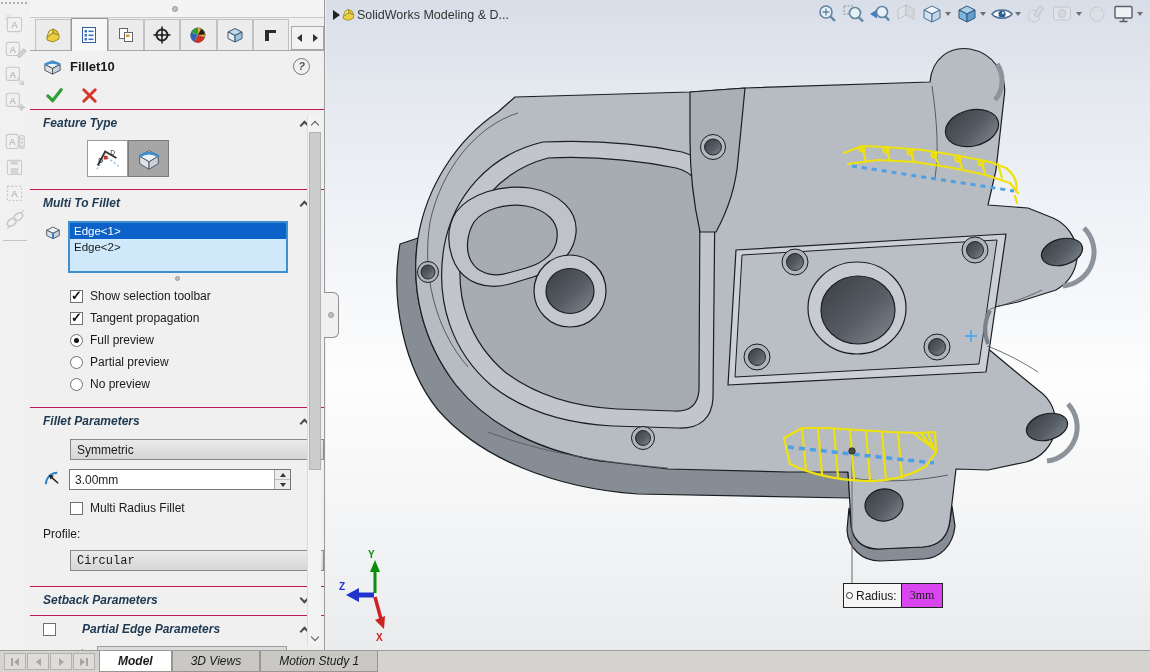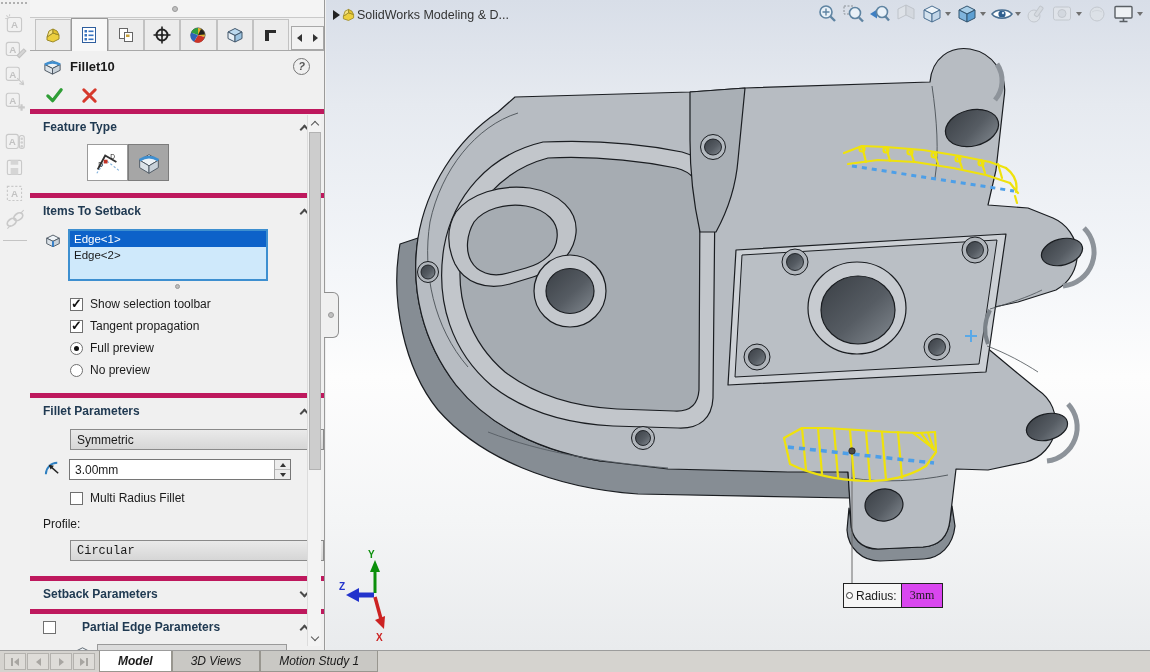--- a/index.html
+++ b/index.html
@@ -33,36 +33,36 @@
 
   .pm-head { height:30px; display:flex; align-items:center; padding-left:12px; }
   .pm-head svg { width:21px; height:21px; }
   .pm-title { font-size:13px; font-weight:bold; margin-left:7px; }
   .help { margin-left:auto; margin-right:14px; width:17px; height:17px; border:1.5px solid #767676; border-radius:50%;
           display:flex; align-items:center; justify-content:center; font-weight:bold; font-size:11px; color:#555; }
 
   .pm-ok { height:28px; display:flex; align-items:center; gap:16px; padding-left:15px; }
   .pm-ok svg { width:19px; height:19px; cursor:pointer; }
 
-  .sec-hdr { border-top:5px solid #be185d; padding:6px 10px 4px 13px; font-weight:bold; font-size:12px;
-             color:#203a52; position:relative; }
+  .sec-hdr { border-top:1px solid #be185d; padding:6px 10px 4px 13px; font-weight:bold; font-size:12px;
+             color:#203a52; position:relative;font-style:italic; }
   .chev { position:absolute; right:16px; top:10px; width:7px; height:7px;
           border-right:2px solid #4a4a4a; border-bottom:2px solid #4a4a4a; }
   .chev.up { transform:rotate(225deg); top:12px; }
   .chev.dn { transform:rotate(45deg); top:8px; }
 
   .ft-btns { display:flex; margin:6px 0 12px 57px; }
   .ft-btn { width:41px; height:37px; border:1px solid #9a9a9a; background:#fff;
             display:flex; align-items:center; justify-content:center; }
   .ft-btn.sel { background:#a6a6a6; border-color:#7c7c7c; }
   .ft-btn svg { width:32px; height:28px; }
 
   .lb-row { display:flex; margin:7px 0 0 14px; gap:6px; }
   .lb-row > svg { width:18px; height:18px; margin-top:2px; }
-  .lb { width:200px; height:52px; background:#cfe9fb; border:2px solid #3d8fd0; font-size:11.5px; overflow:hidden; }
+  .lb { width:220px; height:52px; background:#cfe9fb; border:2px solid #3d8fd0; font-size:11.5px; overflow:hidden; }
   .li { height:16px; line-height:16px; padding-left:4px; cursor:default; }
   .li.sel { background:#0d62c9; color:#fff; }
   .lb-dot { width:5px; height:5px; border-radius:50%; background:#bdbdbd; border:1px solid #9a9a9a; margin:3px 0 0 145px; }
 
   .row { display:flex; align-items:center; gap:7px; margin:8px 0 0 40px; font-size:12px; }
   .chk { width:13px; height:13px; border:1px solid #707070; background:#fff; position:relative; flex:none; }
   .chk.on::after { content:"\2713"; position:absolute; left:0px; top:-3px; font-size:13px; font-weight:bold; color:#111; }
   .rad { width:13px; height:13px; border:1px solid #707070; border-radius:50%; background:#fff; position:relative; flex:none; }
   .rad.on::after { content:""; position:absolute; left:3px; top:3px; width:5px; height:5px; border-radius:50%; background:#111; }
 
@@ -314,21 +314,21 @@
           <svg viewBox="0 0 34 30">
               <path d="M7 12 L17 6 L27 12 L17 18 Z" fill="#eef3f7" stroke="#4a5560"></path>
               <path d="M7 12 L17 18 V26 L7 20 Z" fill="#dbe2e8" stroke="#4a5560"></path>
               <path d="M27 12 L17 18 V26 L27 20 Z" fill="#c8d1d9" stroke="#4a5560"></path>
               <path d="M7 12 Q17 5.5 27 12" stroke="#3f8fd0" stroke-width="3" fill="none"></path>
             </svg>
         </div>
       </div>
 
       <div class="sec-hdr">
-        <span>Items To Setback</span>
+        <span>Multi To Fillet</span>
         <i class="chev up"></i>
       </div>
       <div class="lb-row">
         <svg viewBox="0 0 20 20">
             <path d="M3 8 L10 4.5 L17 8 L10 11.5 Z" fill="#eef3f7" stroke="#4a5560"></path>
             <path d="M3 8 L10 11.5 V17.5 L3 14 Z" fill="#dbe2e8" stroke="#4a5560"></path>
             <path d="M17 8 L10 11.5 V17.5 L17 14 Z" fill="#c8d1d9" stroke="#4a5560"></path>
             <path d="M10 11.5 V17.5" stroke="#2f7fd0" stroke-width="2"></path>
           </svg>
         <div class="lb">
@@ -342,20 +342,24 @@
         <span class="chk on"></span>
         <span>Show selection toolbar</span>
       </div>
       <div class="row">
         <span class="chk on"></span>
         <span>Tangent propagation</span>
       </div>
       <div class="row">
         <span class="rad on"></span>
         <span>Full preview</span>
+      </div>
+      <div class="row">
+        <span class="rad"></span>
+        <span>Partial preview</span>
       </div>
       <div class="row" style="margin-bottom:16px;">
         <span class="rad"></span>
         <span>No preview</span>
       </div>
 
       <div class="sec-hdr">
         <span>Fillet Parameters</span>
         <i class="chev up"></i>
       </div>

